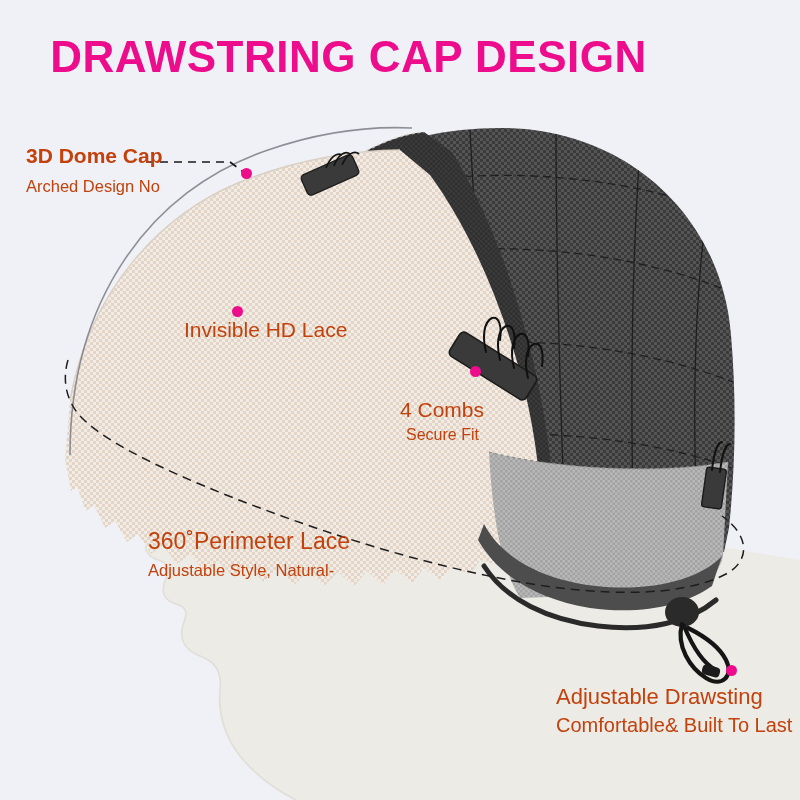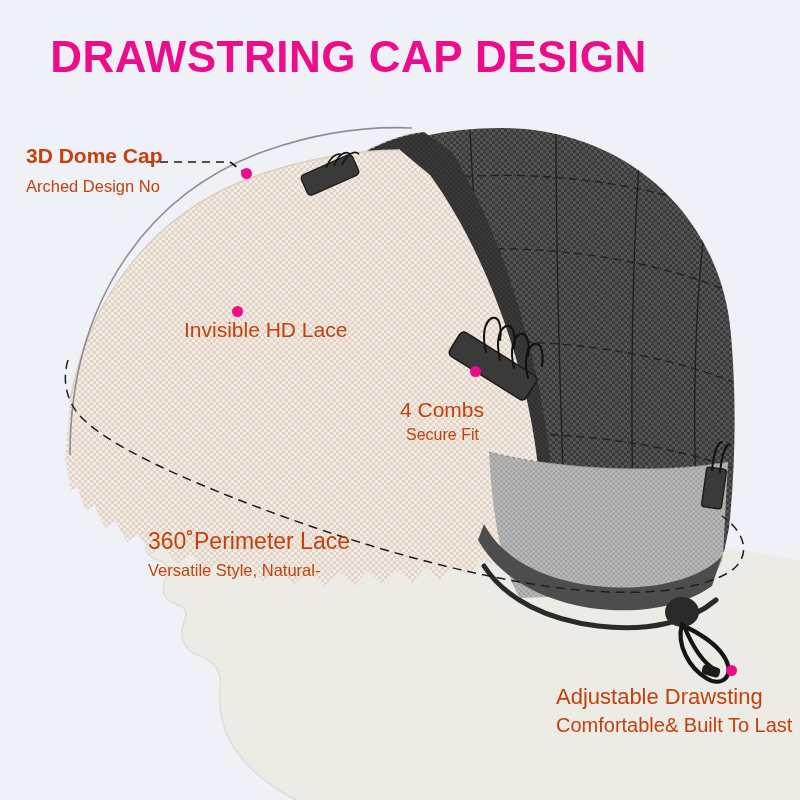--- a/index.html
+++ b/index.html
@@ -312,21 +312,21 @@
     <div class="hd">Invisible HD Lace</div>
   </div>
 
   <div class="callout" id="co-combs">
     <div class="hd">4 Combs</div>
     <div class="sub">Secure Fit</div>
   </div>
 
   <div class="callout" id="co-360">
     <div class="hd">360˚Perimeter Lace</div>
-    <div class="sub">Versatile Style, Natural-</div>
+    <div class="sub">Adjustable Style, Natural-</div>
   </div>
 
   <div class="callout" id="co-draw">
     <div class="hd">Adjustable Drawsting</div>
     <div class="sub">Comfortable&amp; Built To Last</div>
   </div>
 
   <div class="dot" id="dot-dome"></div>
   <div class="dot" id="dot-lace"></div>
   <div class="dot" id="dot-combs"></div>

